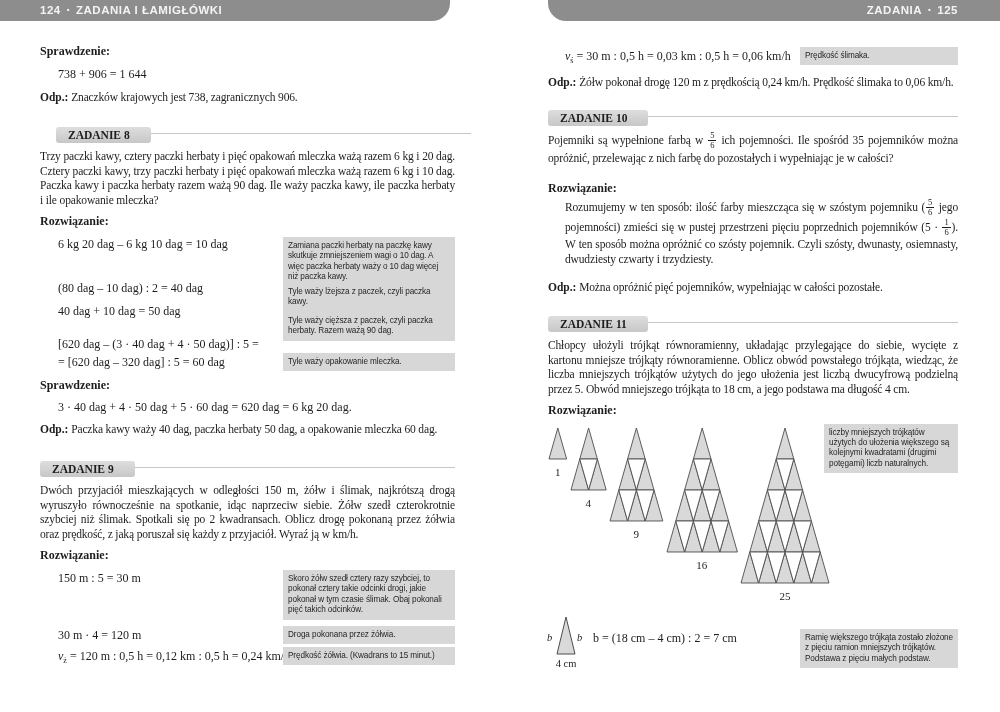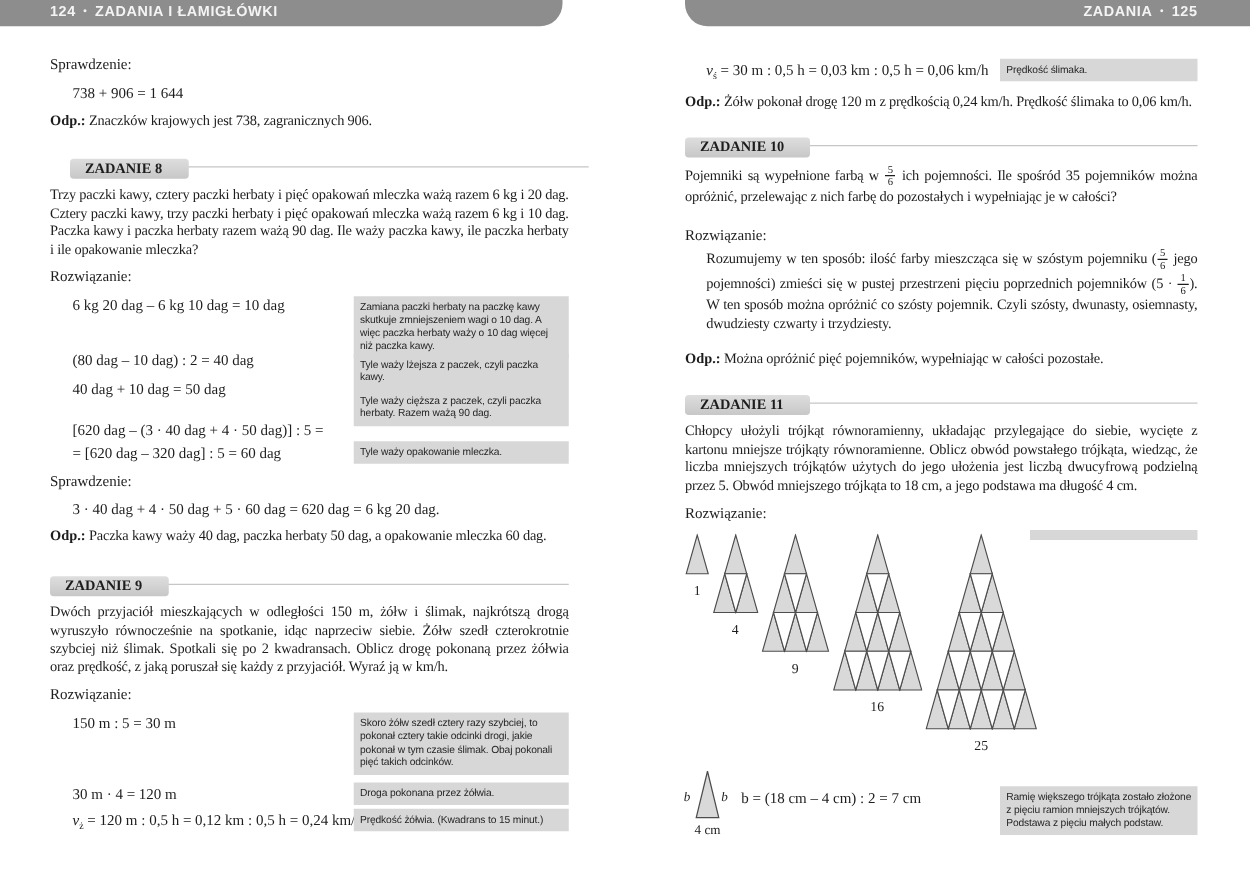--- a/index.html
+++ b/index.html
@@ -8,21 +8,21 @@
   .abs{position:absolute}
   
   .hbar{position:absolute;top:0;height:21px;background:#8d8d8d}
   #hbar-left{left:0;width:450px;border-radius:0 0 18px 0}
   #hbar-right{right:0;width:452px;border-radius:0 0 0 18px}
   .hbar-inner{position:absolute;bottom:5px;color:#f4f4f4;font-family:"Liberation Sans",sans-serif;font-weight:bold;font-size:11.5px;letter-spacing:.5px;white-space:nowrap}
   #hbar-left .hbar-inner{left:40px}
   #hbar-right .hbar-inner{right:42px}
   .bullet{font-size:8px;vertical-align:2px;margin:0 6px}
   
-  .slabel{position:absolute;font-weight:normal;font-size:12px;white-space:nowrap}
+  .slabel{position:absolute;font-weight:bold;font-size:12px;white-space:nowrap}
   .para{position:absolute;font-size:11.5px;line-height:14.6px;text-align:justify;letter-spacing:-.15px}
   .eq{position:absolute;font-size:12px;white-space:nowrap}
   .eq sub{font-size:8px}
   .eq i{font-family:"Liberation Serif",serif}
   .odp{position:absolute;font-size:11.5px;letter-spacing:-.15px}
   .odp b{letter-spacing:0}
   
   .task-head{position:absolute;height:18px}
   .task-line{position:absolute;top:8px;left:0;right:0;height:1px;background:#c6c6c6}
   .task-box{position:relative;display:inline-block;background:linear-gradient(#dedede,#c7c7c7);padding:2px 21px 2px 12px;font-weight:bold;font-size:11.5px;border-radius:3px;white-space:nowrap}
@@ -179,20 +179,21 @@
         <polygon points="61.6,124 52.8,155 70.4,155" fill="#d9d9d9" stroke="#4d4d4d" stroke-width="0.9"></polygon>
         <polygon points="79.2,124 70.4,155 88,155" fill="#d9d9d9" stroke="#4d4d4d" stroke-width="0.9"></polygon>
         <polygon points="8.799999999999997,124 26.4,124 17.599999999999998,155" fill="#ffffff" stroke="#4d4d4d" stroke-width="0.9"></polygon>
         <polygon points="26.400000000000002,124 44,124 35.2,155" fill="#ffffff" stroke="#4d4d4d" stroke-width="0.9"></polygon>
         <polygon points="44,124 61.599999999999994,124 52.8,155" fill="#ffffff" stroke="#4d4d4d" stroke-width="0.9"></polygon>
         <polygon points="61.60000000000001,124 79.2,124 70.4,155" fill="#ffffff" stroke="#4d4d4d" stroke-width="0.9"></polygon>
       </svg><div class="tri-label">25</div></div>
   </div>
 
 <div class="note sidenote" style="top:424px">
+  <span class="np">liczby mniejszych trójkątów użytych do ułożenia większego są kolejnymi kwadratami (drugimi potęgami) liczb naturalnych.</span>
 </div>
 
 <svg class="abs" style="left:542px;top:614px" width="54" height="56">
   <polygon points="24,3 15,40 33,40" fill="#d9d9d9" stroke="#4d4d4d" stroke-width="1"></polygon>
   <text x="5" y="27" class="svgb">b</text>
   <text x="35" y="27" class="svgb">b</text>
   <text x="24" y="53" text-anchor="middle">4 cm</text>
 </svg>
 <div class="eq" style="left:593px;top:631px">b = (18 cm – 4 cm) : 2 = 7 cm</div>
 <div class="note note-right" style="top:629px">Ramię większego trójkąta zostało złożone z pięciu ramion mniejszych trójkątów. Podstawa z pięciu małych podstaw.</div>

